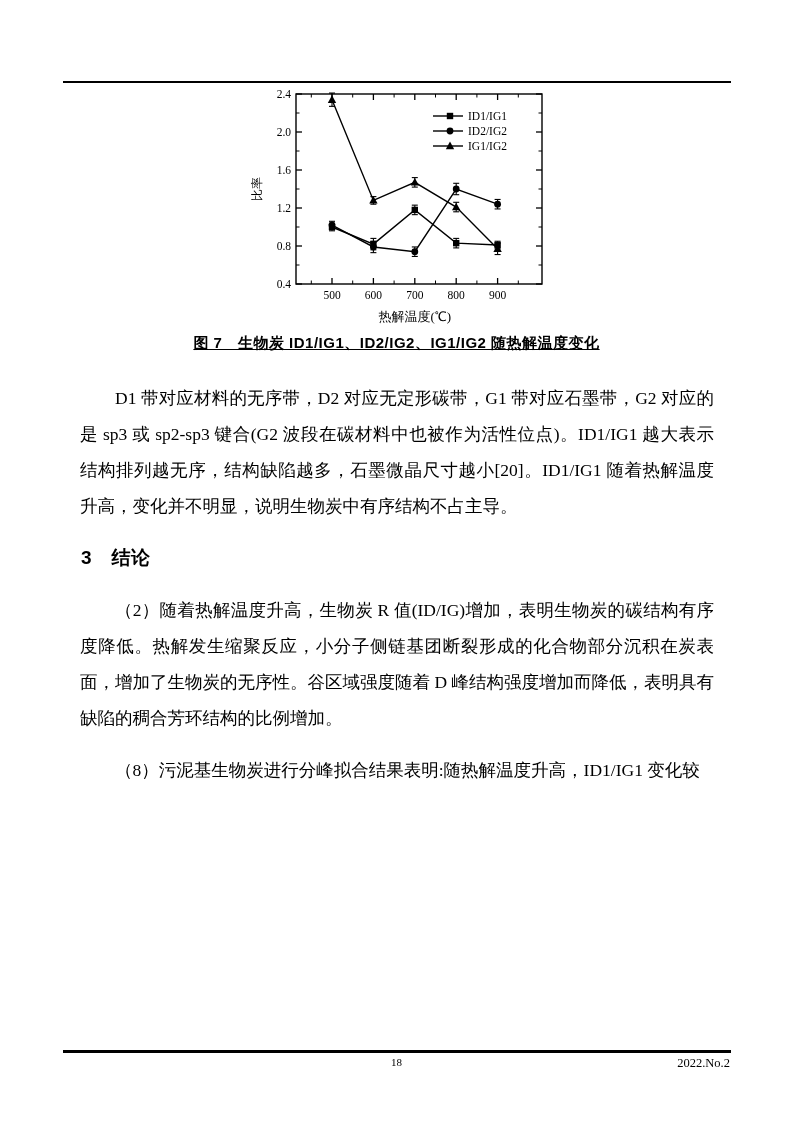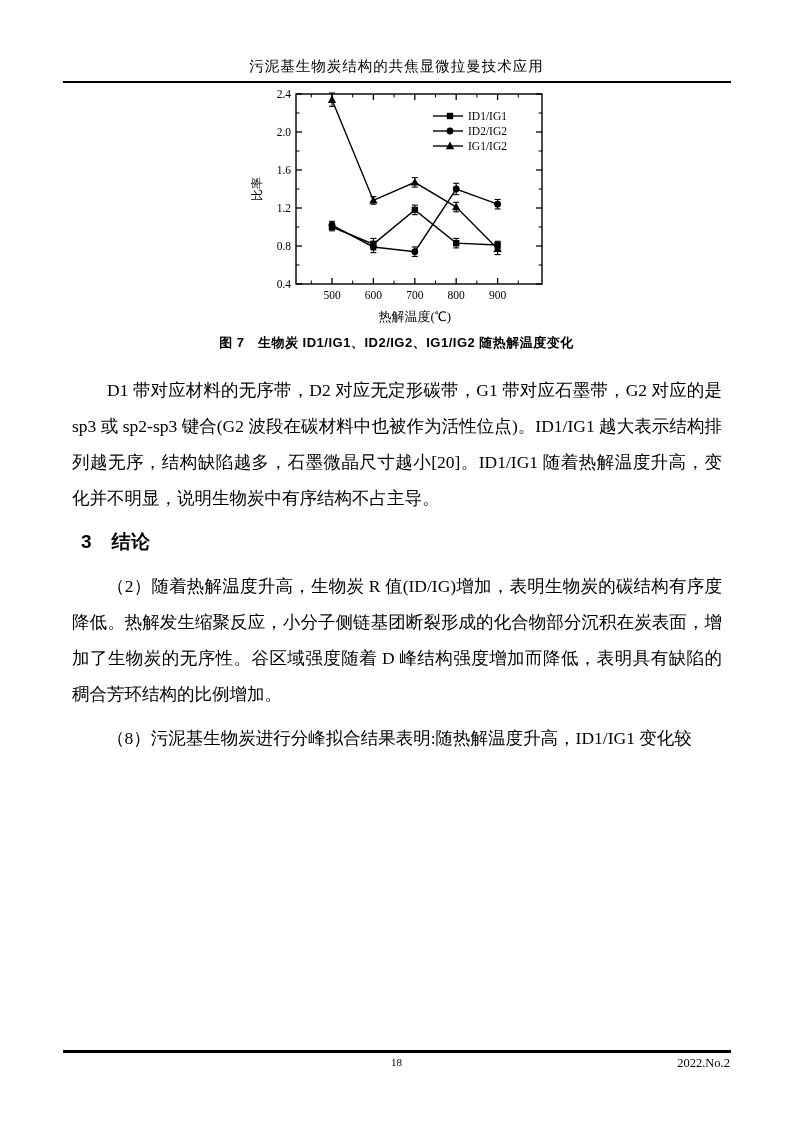--- a/index.html
+++ b/index.html
@@ -22,31 +22,32 @@
     background:#000;
   }
   .chart-wrap {
     position:absolute; left:250px; top:86px; width:312px; height:246px;
   }
   .figure-caption {
     position:absolute; top:334px; left:0; width:100%;
     text-align:center;
     font-family:"Liberation Sans", sans-serif;
     font-weight:bold;
-    font-size:13px;
+    font-size:15px;
     letter-spacing:0.5px;
+    text-decoration:underline;
   }
   .body-text {
     position:absolute; left:64px; top:364px; width:666px;
     font-size:17.5px;
     line-height:36px;
     text-align:justify;
     text-justify:inter-ideograph;
   }
-  .para { margin:8px; text-indent:2em; }
+  .para { margin:16px; text-indent:2em; }
   .para.no-indent { text-indent:0; }
   .section-heading {
     font-family:"Liberation Sans", sans-serif;
     font-weight:bold;
     font-size:19px;
     line-height:36px;
     margin:7px 0 5px 17px;
     letter-spacing:0.5px;
   }
   .footer-rule {
@@ -62,21 +63,20 @@
     font-size:12.5px;
     margin-left:41px;
   }
   svg text { fill:#000; }
 </style>
 </head>
 <body>
 
 <div class="page">
 
-  <div class="header-title">污泥基生物炭结构的共焦显微拉曼技术应用</div>
   <div class="header-rule"></div>
 
   <div class="chart-wrap">
     <svg id="chart-svg" width="312" height="246" viewBox="0 0 312 246">
         <g>
           <rect x="46" y="8" width="246" height="190" fill="none" stroke="#000000" stroke-width="1.4"></rect>
         </g>
         <g>
           <line x1="46" y1="198" x2="52" y2="198" stroke="#000000" stroke-width="1.3"></line>
           <line x1="286" y1="198" x2="292" y2="198" stroke="#000000" stroke-width="1.3"></line>

